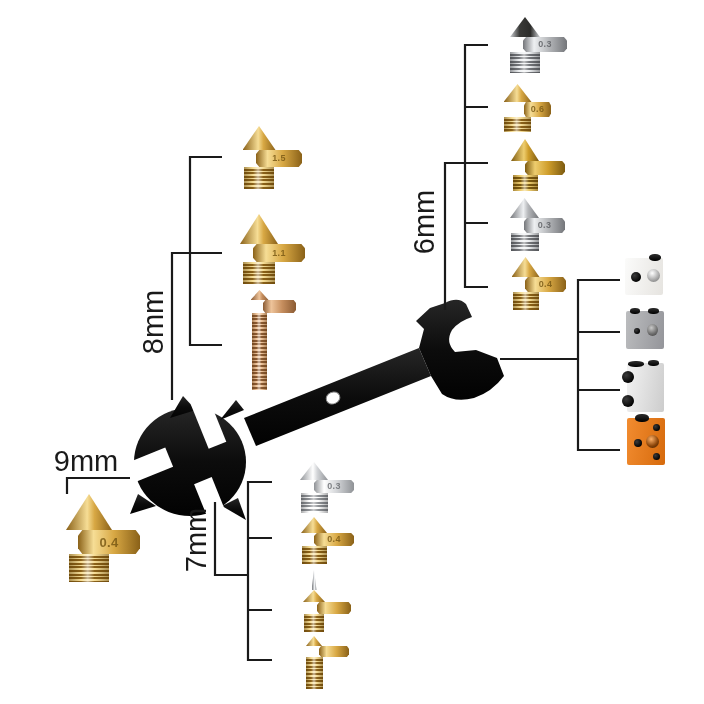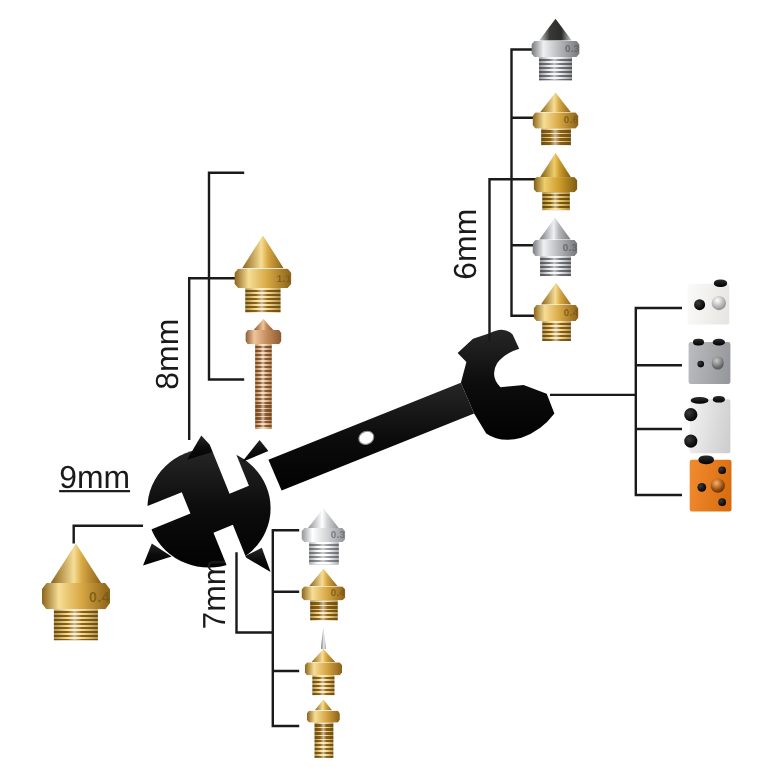--- a/index.html
+++ b/index.html
@@ -11,23 +11,23 @@
   .dim-label{position:absolute;font-size:29px;color:#1a1a1a;white-space:nowrap;
              transform:translate(-50%,-50%);line-height:1;}
   .dim-label.vert{transform:translate(-50%,-50%) rotate(-90deg);}
 
   
   .nozzle{position:absolute;display:flex;flex-direction:column;align-items:center;}
   .cone{clip-path:polygon(50% 0,100% 100%,0 100%);
         background:linear-gradient(90deg,var(--d),var(--l) 46%,var(--b) 62%,var(--d));}
   .needle{clip-path:polygon(50% 0,100% 100%,0 100%);
         background:linear-gradient(90deg,var(--d),var(--l) 50%,var(--d));}
-  .hex{display:flex;align-items:center;justify-content:flex-end;
+  .hex{display:flex;align-items:center;justify-content:center;
        background:linear-gradient(90deg,var(--d),var(--l) 25%,var(--b) 58%,var(--d));
-       clip-path:polygon(0 24%,7% 0,93% 0,100% 24%,100% 76%,93% 100%,7% 100%,0 76%);}
+       clip-path:polygon(0 24%,7% 0,93% 0,100% 24%,100% 76%,93% 100%,7% 100%,0 76%);margin-left:40px;}
   .thread{background-image:
       linear-gradient(90deg,var(--sh),rgba(255,255,255,0) 30%,rgba(255,255,255,.55) 47%,rgba(255,255,255,0) 64%,var(--sh)),
       repeating-linear-gradient(180deg,var(--l) 0 1.6px,var(--d) 1.6px 3.6px);}
   .mark{font-size:9px;font-weight:bold;color:var(--m);opacity:.85;letter-spacing:.3px;line-height:1;}
   .mark.big{font-size:13px;}
 
   
   .brass {--d:#8a6118;--b:#d8a844;--l:#f6dd95;--m:#7a5a16;--sh:rgba(80,50,0,.45);}
   .gold  {--d:#7c5a10;--b:#cf9e2c;--l:#eecd6e;--m:#6e5110;--sh:rgba(80,50,0,.45);}
   .copper{--d:#8a5a32;--b:#c68e5e;--l:#eec49b;--m:#7c4f28;--sh:rgba(90,50,10,.45);}
@@ -98,32 +98,32 @@
       <path d="M248 575 H215 V502"></path>
       <path d="M620 280 H578 V450 H620 M578 332 H620 M578 390 H620"></path>
       <path d="M578 359 H500"></path>
       <path d="M130 478 H67 V494"></path>
     </g>
   </svg>
 
   <div class="dim-label vert" style="left:153px;top:322px;">8mm</div>
   <div class="dim-label vert" style="left:424px;top:222px;">6mm</div>
   <div class="dim-label vert" style="left:196px;top:540px;">7mm</div>
-  <div class="dim-label" style="left:86px;top:435px;text-decoration:underline;">9mm</div>
+  <div class="dim-label" style="left:86px;top:461px;">9mm</div>
 
   <div class="nozzle steel" style="left:483px;top:17px;">
     <div class="cone darkcone" style="width:30px;height:20px;"></div>
     <div class="hex" style="width:44px;height:15px;">
       <span class="mark">0.3</span>
       </div>
     <div class="thread" style="width:30px;height:21px;"></div>
   </div>
   <div class="nozzle brass" style="left:484px;top:84px;">
     <div class="cone" style="width:28px;height:18px;"></div>
-    <div class="hex" style="width:42px;height:15px;">
+    <div class="hex" style="width:27px;height:15px;">
       <span class="mark">0.6</span>
       </div>
     <div class="thread" style="width:27px;height:15px;"></div>
   </div>
   <div class="nozzle gold" style="left:485px;top:139px;">
     <div class="cone" style="width:28px;height:22px;"></div>
     <div class="hex" style="width:40px;height:14px;">
       <span class="mark"></span>
       </div>
     <div class="thread" style="width:25px;height:16px;"></div>
@@ -136,20 +136,27 @@
     <div class="thread" style="width:28px;height:18px;"></div>
   </div>
   <div class="nozzle brass" style="left:485px;top:257px;">
     <div class="cone" style="width:28px;height:20px;"></div>
     <div class="hex" style="width:41px;height:15px;">
       <span class="mark">0.4</span>
       </div>
     <div class="thread" style="width:26px;height:18px;"></div>
   </div>
 
+  <div class="nozzle brass" style="left:216px;top:126px;">
+    <div class="cone" style="width:33px;height:24px;"></div>
+    <div class="hex" style="width:46px;height:17px;">
+      <span class="mark">1.5</span>
+      </div>
+    <div class="thread" style="width:30px;height:22px;"></div>
+  </div>
   <div class="nozzle brass" style="left:213px;top:214px;">
     <div class="cone" style="width:38px;height:30px;"></div>
     <div class="hex" style="width:52px;height:18px;">
       <span class="mark">1.1</span>
       </div>
     <div class="thread" style="width:32px;height:22px;"></div>
   </div>
   <div class="nozzle copper" style="left:223px;top:290px;">
     <div class="cone" style="width:18px;height:10px;"></div>
     <div class="hex" style="width:33px;height:13px;">

